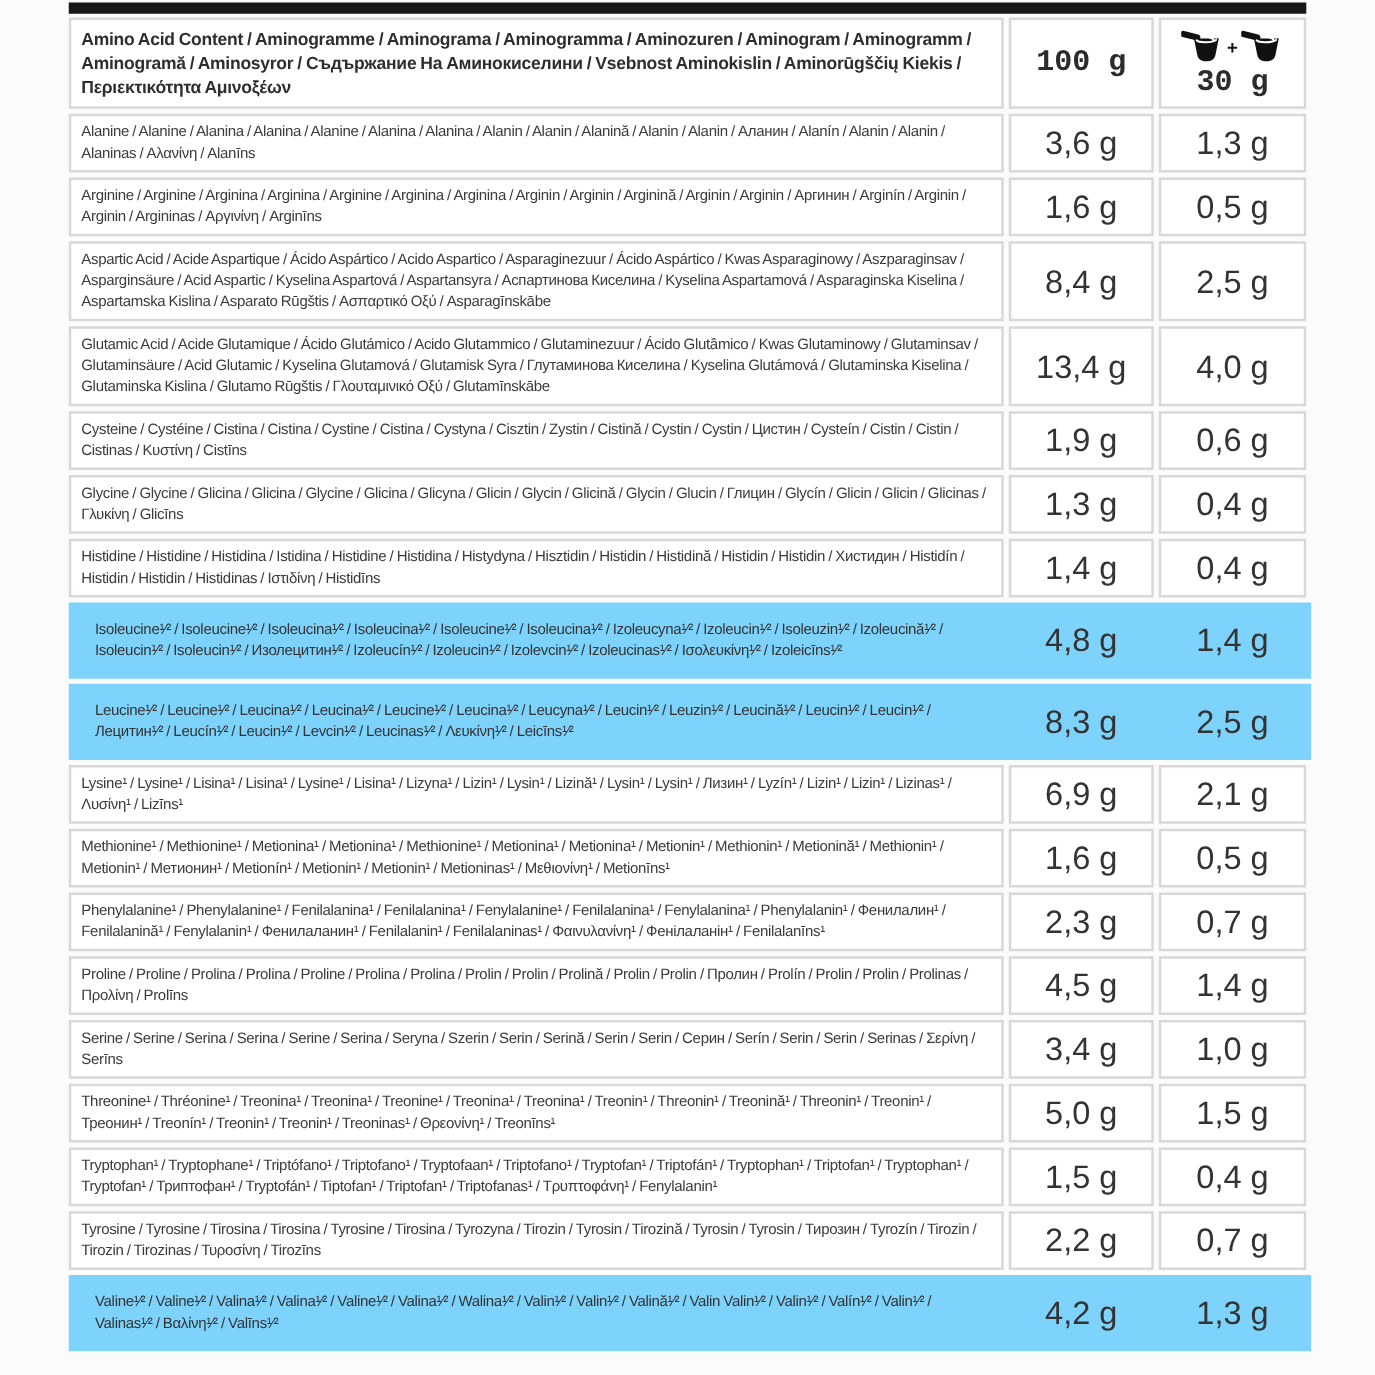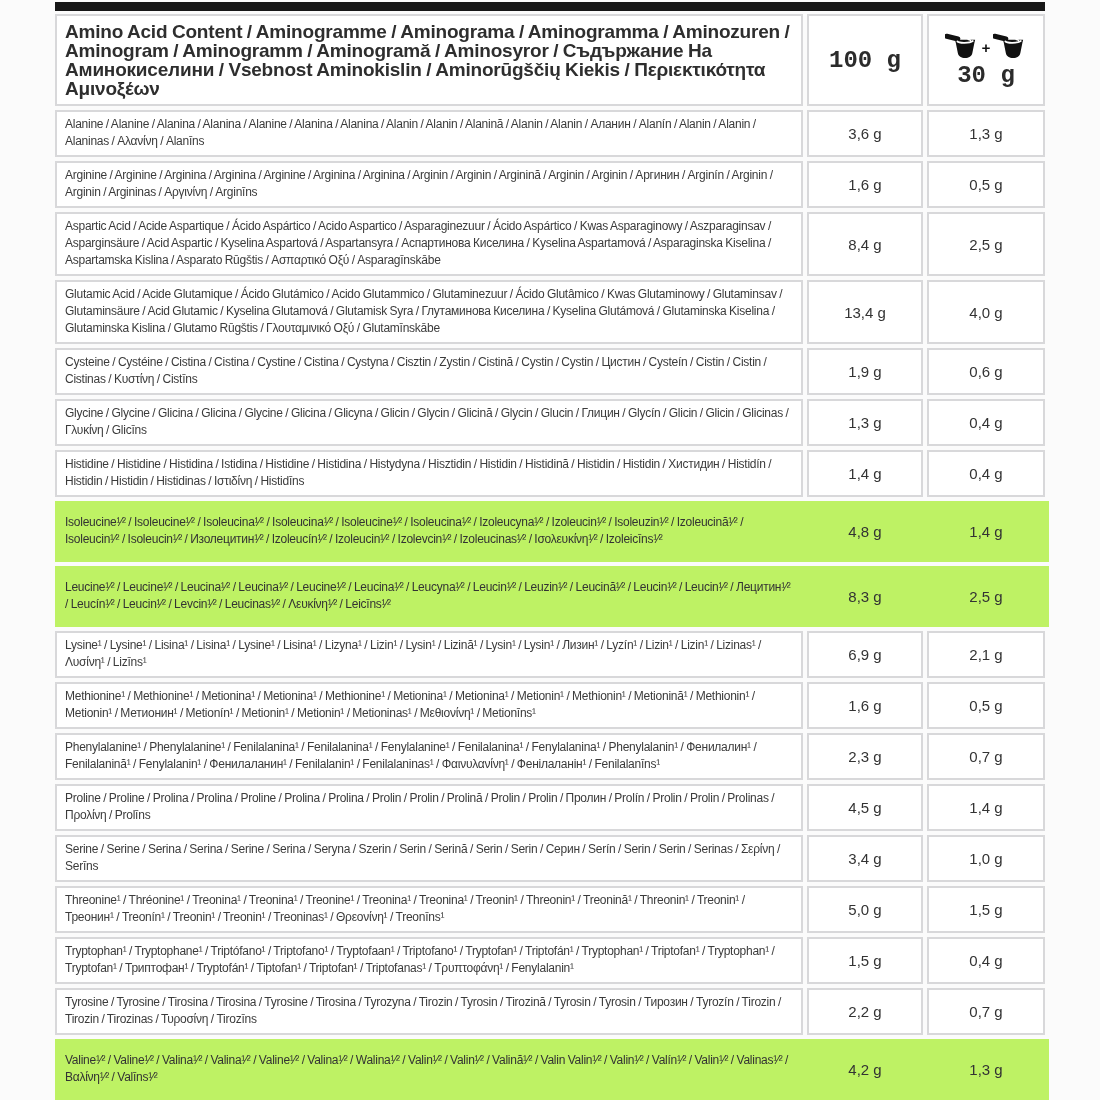--- a/index.html
+++ b/index.html
@@ -26,46 +26,46 @@
   .name-cell{
     padding:4px 8px 5px 8px;
     font-size:12px;
     line-height:17px;
     letter-spacing:-0.25px;
     color:#3b3b3b;
     word-spacing:-0.5px;
   }
   .val-cell{
     display:flex;align-items:center;justify-content:center;
-    font-size:15px;color:#333;
+    font-size:26px;color:#333;
     white-space:nowrap;
   }
   
   .header .name-cell{
     font-weight:bold;
-    font-size:19px;
+    font-size:14px;
     line-height:19px;
     letter-spacing:-0.2px;
     color:#2e2e2e;
     padding:6px 8px;
   }
   .header .val-cell{
     font-weight:bold;font-size:24px;color:#2b2b2b;font-family:Liberation Mono, monospace;
   }
   .header .col-30{
     flex-direction:column;justify-content:center;gap:1px;padding:4px 0;
   }
   .scoops{display:flex;align-items:center;gap:2px;height:30px;}
   .scoops .plus{font-weight:bold;font-size:15px;color:#111;margin:6px 0 0 0;}
   .scoop-svg{display:block;}
   
   .row.shaded{
-    background:#bef264;
+    background:#7dd3fc;
     margin-right:-4px;
-    padding:7px 4px 7px 0;
+    padding:7px 4px 7px 11px;
   }
   .row.shaded .cell{
     background:transparent;
     border-color:transparent;
   }
   .row.shaded .name-cell{color:#333;}
 </style>
 </head>
 <body>
 

